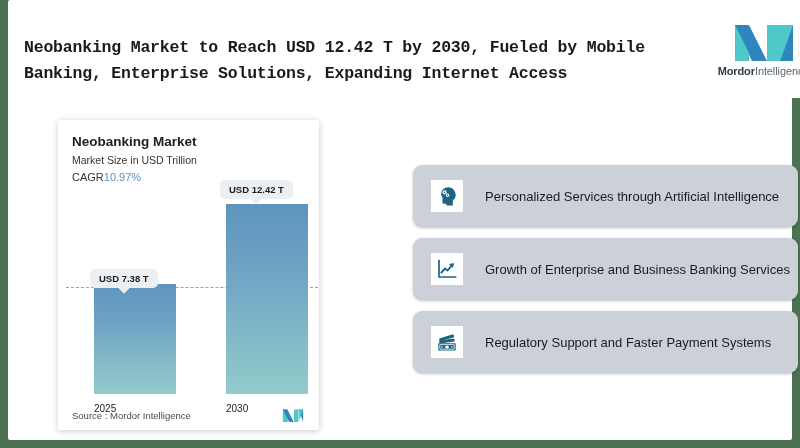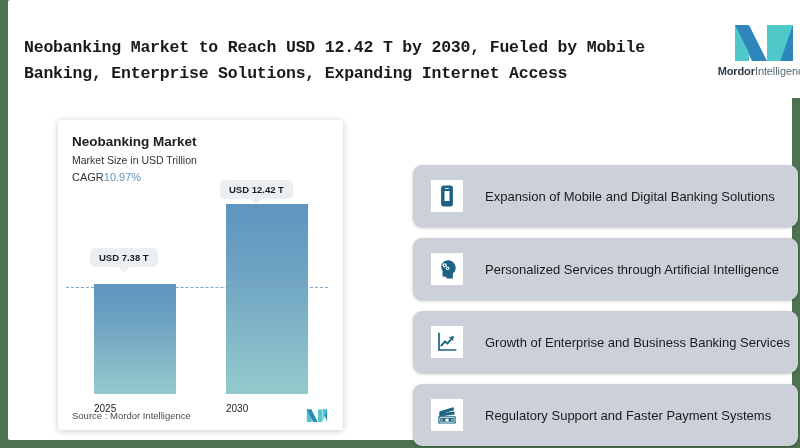--- a/index.html
+++ b/index.html
@@ -61,21 +61,21 @@
     letter-spacing: -0.1px;
   }
   #logo-text .b { font-weight: bold; color: #2f3a44; }
   #logo-text .l { font-weight: normal; color: #5a6872; }
 
   
   #chart-card {
     position: absolute;
     left: 50px;
     top: 120px;
-    width: 285px;
+    width: 261px;
     height: 310px;
     background: #ffffff;
     box-shadow: 0 1px 6px rgba(0,0,0,0.22);
     border-radius: 2px;
     overflow: hidden;
   }
   #chart-title {
     position: absolute; left: 14px; top: 14px;
     font-size: 13.5px; font-weight: bold; color: #1d1d1d;
   }
@@ -137,21 +137,21 @@
     content: "";
     position: absolute;
     left: 50%;
     bottom: -4px;
     margin-left: -4px;
     width: 8px; height: 8px;
     background: #eceff1;
     border-radius: 1px;
     transform: rotate(45deg);
   }
-  #callout-2025 { left: 32px; bottom: 163px; }
+  #callout-2025 { left: 32px; bottom: 142px; }
   #callout-2030 { left: 162px; bottom: 231px; }
 
   #chart-source {
     position: absolute;
     left: 14px;
     bottom: 9px;
     font-size: 9.5px;
     color: #4b4b4b;
   }
   #chart-source-logo {
@@ -260,30 +260,20 @@
       <polygon points="2,4 15,4 33,40 20,40" fill="#2f86bd"></polygon>
       <polygon points="34,4 46,4 46,40 34,40" fill="#4ec8c8"></polygon>
       <polygon points="47,4 60,4 60,40" fill="#2f86bd"></polygon>
       <polygon points="47,40 47,4 60,4" fill="#4ec8c8"></polygon>
     </svg>
   </div>
 
 
   <div id="trend-list">
 
-    <div class="trend-card">
-      <div class="trend-icon-wrap">
-        <svg viewBox="0 0 24 24" fill="none" stroke="#1d6383" stroke-width="1.8">
-          <rect x="7" y="2.5" width="10" height="19" rx="1.6" fill="#1d6383"></rect>
-          <rect x="8.6" y="6" width="6.8" height="12" rx="0.6" fill="#ffffff"></rect>
-          <rect x="10.2" y="4" width="3.6" height="1" rx="0.5" fill="#ffffff" stroke="none"></rect>
-        </svg>
-      </div>
-      <div class="trend-text">Expansion of Mobile and Digital Banking Solutions</div>
-    </div>
 
     <div class="trend-card">
       <div class="trend-icon-wrap">
         <svg viewBox="0 0 24 24">
           <path d="M13.5 3.2c-4.2 0-7.3 2.9-7.3 6.6 0 1.6.5 2.7 1.3 3.8v4.6c0 .9.7 1.6 1.6 1.6h2.3v1.8h6.4v-4.1c0-.8.3-1.3.9-1.9 1.3-1.2 2-2.8 2-4.6 0-3.8-3-7.8-7.2-7.8z" fill="#1d6383"></path>
           <circle cx="9.6" cy="8.3" r="2.1" fill="#ffffff"></circle>
           <circle cx="9.6" cy="8.3" r="0.85" fill="#1d6383"></circle>
           <circle cx="12.6" cy="11.2" r="1.7" fill="#ffffff"></circle>
           <circle cx="12.6" cy="11.2" r="0.7" fill="#1d6383"></circle>
         </svg>

